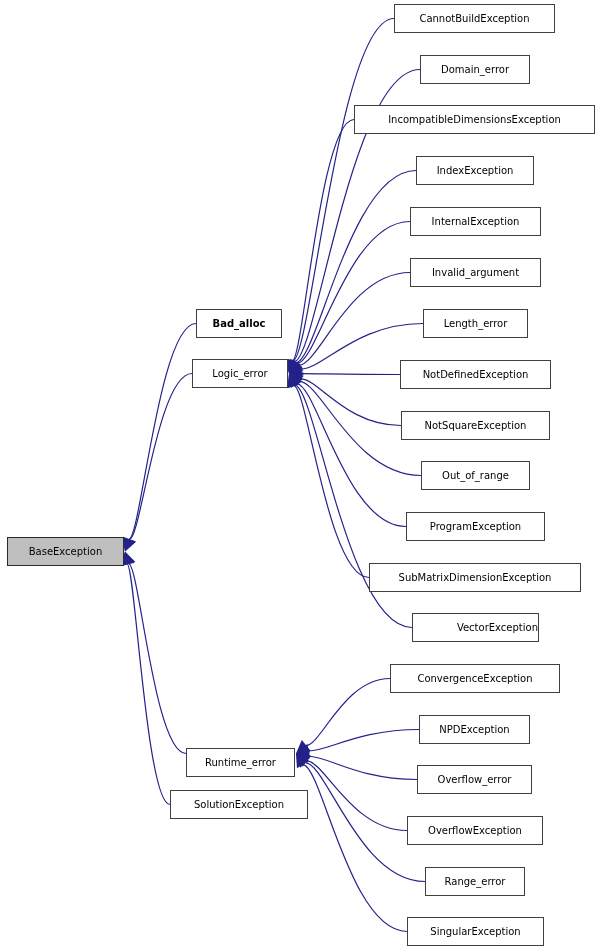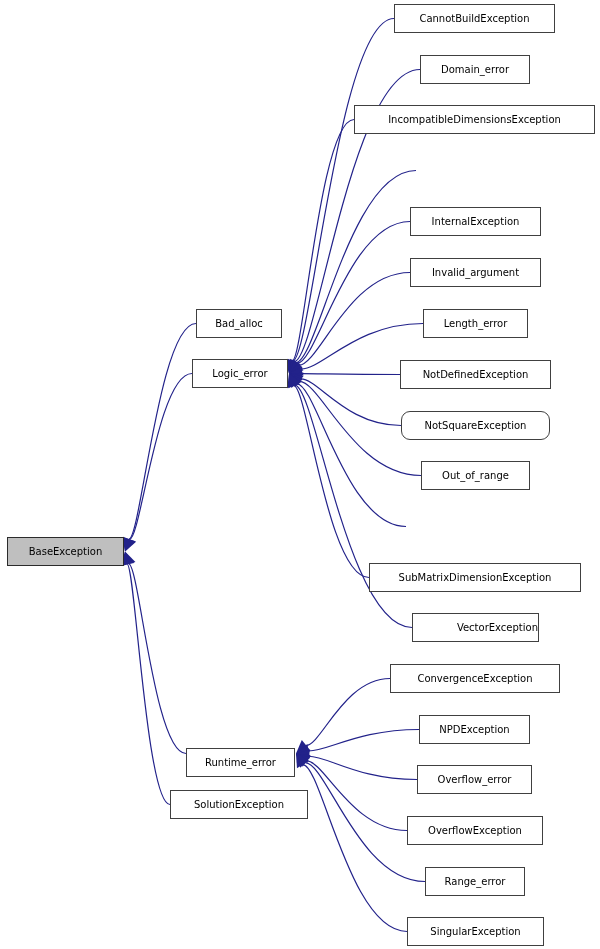--- a/index.html
+++ b/index.html
@@ -83,33 +83,35 @@
       <path d="M 417 779.5 C 357.44044070001223 779.5, 328.20211158910917 756.2310512126269, 308.7098921818405 756.2310512126269" fill="none" stroke="#22228a" stroke-width="1.2"></path>
       <polygon points="296,753.5 307.2393261442722,763.0748393105409 310.18045821940876,749.3872631147128" fill="#22228a"></polygon>
       <path d="M 407 830.5 C 351.82486087273327 830.5, 324.7388834829842 760.909734434078, 306.68156522315144 760.909734434078" fill="none" stroke="#22228a" stroke-width="1.2"></path>
       <polygon points="296,753.5 302.69170822018634,766.6613464773134 310.67142222611653,755.1581223908427" fill="#22228a"></polygon>
       <path d="M 425 881.5 C 359.1254474898083 881.5, 326.787030802987 762.6565507920432, 305.2280863451061 762.6565507920432" fill="none" stroke="#22228a" stroke-width="1.2"></path>
       <polygon points="296,753.5 300.29763591862127,767.6255203624848 310.1585367715909,757.6875812216015" fill="#22228a"></polygon>
       <path d="M 407 931.5 C 349.7333629620757 931.5, 321.6206502343675 764.5309354176819, 302.8788417492286 764.5309354176819" fill="none" stroke="#22228a" stroke-width="1.2"></path>
       <polygon points="296,753.5 296.9391072935538,768.234927128805 308.8185762049035,760.8269437065588" fill="#22228a"></polygon>
     </svg>
 <div class="node root" style="left: 7px; top: 537px; width: 117px; text-align: center;"><span>BaseException</span></div>
-    <div class="node" style="left: 196px; top: 309px; width: 86px;"><span>Bad_alloc</span></div>
+    <div class="node" style="left: 196px; top: 309px; width: 86px; font-weight: bold;"><span>Bad_alloc</span></div>
     <div class="node" style="left: 192px; top: 359px; width: 96px;"><span>Logic_error</span></div>
     <div class="node" style="left: 186px; top: 739px; width: 109px; margin-top: 9px;"><span>Runtime_error</span></div>
     <div class="node" style="left: 170px; top: 790px; width: 138px;"><span>SolutionException</span></div>
     <div class="node" style="left: 394px; top: 4px; width: 161px;"><span>CannotBuildException</span></div>
     <div class="node" style="left: 420px; top: 55px; width: 110px;"><span>Domain_error</span></div>
     <div class="node" style="left: 354px; top: 105px; width: 241px;"><span>IncompatibleDimensionsException</span></div>
+    <div class="node" style="left: 416px; top: 156px; width: 118px;"><span>IndexException</span></div>
     <div class="node" style="left: 410px; top: 207px; width: 131px;"><span>InternalException</span></div>
     <div class="node" style="left: 410px; top: 258px; width: 131px;"><span>Invalid_argument</span></div>
     <div class="node" style="left: 423px; top: 309px; width: 105px;"><span>Length_error</span></div>
     <div class="node" style="left: 400px; top: 360px; width: 151px;"><span>NotDefinedException</span></div>
-    <div class="node" style="left: 401px; top: 411px; width: 149px; border-radius: 9px;"><span>NotSquareException</span></div>
+    <div class="node" style="left: 401px; top: 411px; width: 149px;"><span>NotSquareException</span></div>
     <div class="node" style="left: 421px; top: 461px; width: 109px;"><span>Out_of_range</span></div>
+    <div class="node" style="left: 406px; top: 512px; width: 139px;"><span>ProgramException</span></div>
     <div class="node" style="left: 369px; top: 563px; width: 212px;"><span>SubMatrixDimensionException</span></div>
     <div class="node" style="left: 412px; top: 613px; width: 127px; text-align: right;"><span>VectorException</span></div>
     <div class="node" style="left: 390px; top: 664px; width: 170px; text-align: center;"><span>ConvergenceException</span></div>
     <div class="node" style="left: 419px; top: 715px; width: 111px;"><span>NPDException</span></div>
     <div class="node" style="left: 417px; top: 765px; width: 115px;"><span>Overflow_error</span></div>
     <div class="node" style="left: 407px; top: 816px; width: 136px;"><span>OverflowException</span></div>
     <div class="node" style="left: 425px; top: 867px; width: 100px;"><span>Range_error</span></div>
     <div class="node" style="left: 407px; top: 917px; width: 137px;"><span>SingularException</span></div>
   </div>
 

